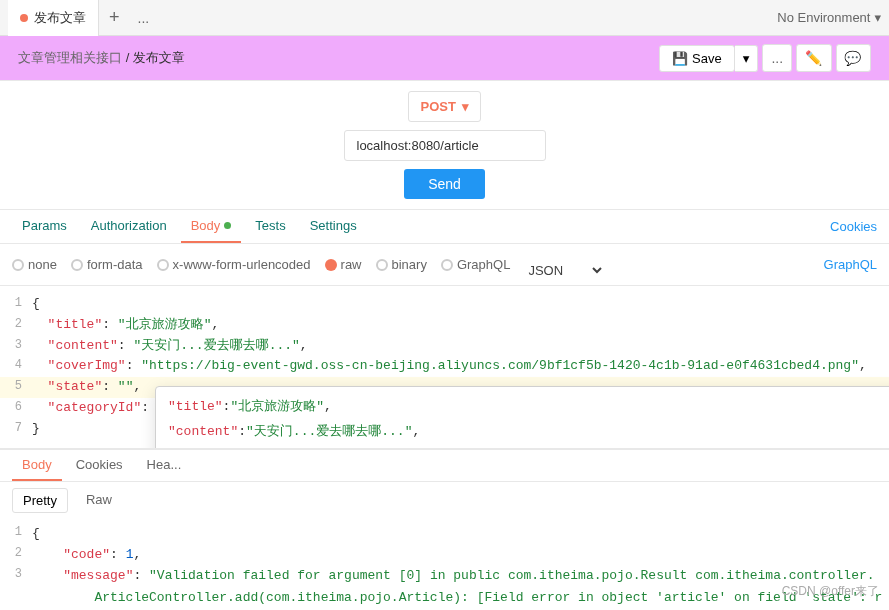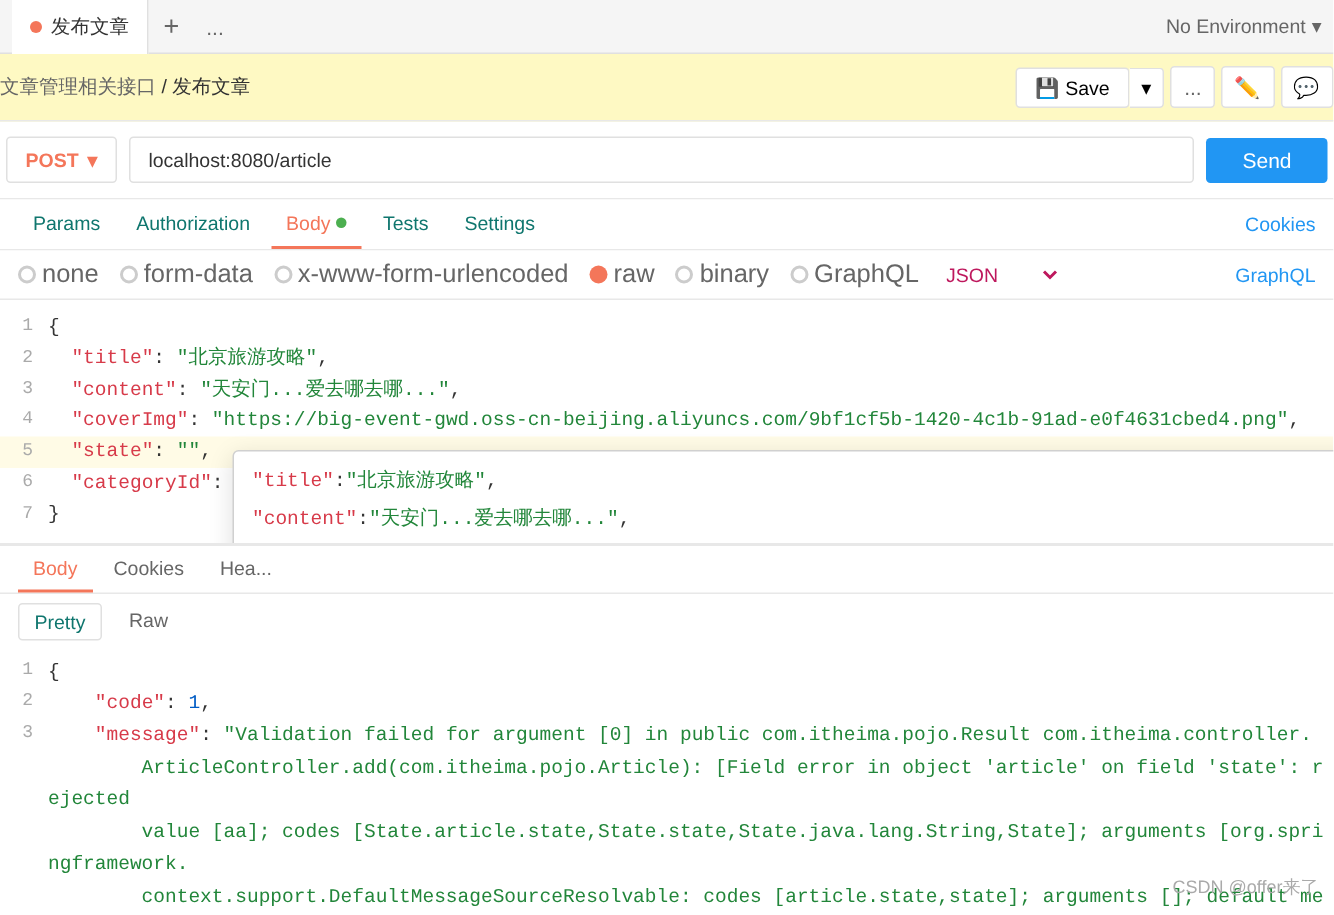--- a/index.html
+++ b/index.html
@@ -15,37 +15,37 @@
       font-size: 13px; cursor: pointer; border-right: 1px solid #e0e0e0; color: #333;
     }
     .tab-item.active { background: #fff; }
     .tab-dot { width: 8px; height: 8px; border-radius: 50%; background: #f4765a; }
     .tab-add { padding: 0 10px; font-size: 18px; color: #666; cursor: pointer; }
     .tab-more { padding: 0 8px; color: #666; cursor: pointer; font-size: 14px; }
     .tab-env { margin-left: auto; display: flex; align-items: center; gap: 4px; font-size: 13px; color: #666; }
 
     
     .request-bar {
-      display: flex; align-items: center; padding: 8px 0; border-bottom: 1px solid #e8e8e8;
-      background: #fef9c3;
+      display: flex; align-items: center; padding: 8px 18px; border-bottom: 1px solid #e8e8e8;
+      background: #f0abfc;
     }
     .breadcrumb { font-size: 13px; color: #666; }
     .breadcrumb a { color: #666; text-decoration: none; }
     .breadcrumb span { color: #333; }
     .save-area { margin-left: auto; display: flex; align-items: center; gap: 4px; }
     .save-btn {
       display: flex; align-items: center; gap: 4px; padding: 5px 12px;
       border: 1px solid #e0e0e0; border-radius: 3px; background: #fff; cursor: pointer; font-size: 13px;
     }
     .save-btn-arrow { padding: 5px 8px; border: 1px solid #e0e0e0; border-left: none; border-radius: 0 3px 3px 0; background: #fff; cursor: pointer; }
     .icon-btn { padding: 5px 8px; border: 1px solid #e0e0e0; border-radius: 3px; background: #fff; cursor: pointer; font-size: 14px; color: #666; }
 
     
     .url-bar {
-      display: flex; align-items: center; padding: 10px 4px; border-bottom: 1px solid #e8e8e8; gap: 8px;
+      display: flex; align-items: center; padding: 10px 24px; border-bottom: 1px solid #e8e8e8; gap: 8px; flex-direction: column;
     }
     .method-select {
       display: flex; align-items: center; gap: 6px; padding: 7px 12px;
       border: 1px solid #e0e0e0; border-radius: 3px; background: #fff; cursor: pointer;
       font-size: 13px; font-weight: bold; color: #f4765a;
     }
     .url-input {
       flex: 1; padding: 7px 12px; border: 1px solid #e0e0e0; border-radius: 3px;
       font-size: 13px; outline: none; color: #333;
     }
@@ -65,25 +65,25 @@
     }
     .req-tab.active { color: #f4765a; border-bottom-color: #f4765a; }
     .tab-dot-green { width: 7px; height: 7px; border-radius: 50%; background: #4caf50; }
     .cookies-link { margin-left: auto; color: #2196F3; cursor: pointer; font-size: 13px; }
 
     
     .body-type-row {
       display: flex; align-items: center; padding: 6px 12px; border-bottom: 1px solid #e8e8e8;
       gap: 14px; background: #fff;
     }
-    .radio-item { display: flex; align-items: center; gap: 4px; font-size: 17px; color: #666; cursor: pointer; }
+    .radio-item { display: flex; align-items: center; gap: 4px; font-size: 13px; color: #666; cursor: pointer; }
     .radio-circle { width: 12px; height: 12px; border-radius: 50%; border: 2px solid #ccc; background: #fff; flex-shrink: 0; }
     .radio-dot-orange { width: 12px; height: 12px; border-radius: 50%; background: #f4765a; flex-shrink: 0; }
     .beautify-link { margin-left: auto; color: #2196F3; cursor: pointer; font-size: 13px; }
-    .json-select { border: none; color: #be185d; font-size: 13px; cursor: pointer; background: transparent; }
+    .json-select { border: none; color: #404040; font-size: 13px; cursor: pointer; background: transparent; margin-top: 12px; }
 
     
     .code-editor {
       background: #fff; padding: 8px 0; font-family: 'Courier New', Courier, monospace; font-size: 13px;
       line-height: 1.6; position: relative; overflow: hidden;
     }
     .code-line { display: flex; min-height: 20px; }
     .line-num { width: 32px; text-align: right; padding-right: 10px; color: #aaa; font-size: 12px; flex-shrink: 0; user-select: none; }
     .line-content { flex: 1; white-space: pre; color: #333; }
     .str-val { color: #22863a; }
@@ -101,21 +101,21 @@
     .popup-str-key { color: #d73a49; }
     .popup-str-val { color: #22863a; }
 
     
     .lower-section { background: #fff; border-top: 2px solid #e8e8e8; }
     .lower-tabs { display: flex; align-items: center; padding: 0 12px; border-bottom: 1px solid #e8e8e8; gap: 4px; }
     .lower-tab { padding: 7px 10px; font-size: 13px; color: #666; cursor: pointer; border-bottom: 2px solid transparent; }
     .lower-tab.active { color: #f4765a; border-bottom-color: #f4765a; }
     .lower-tabs-sub { display: flex; padding: 6px 12px; gap: 8px; }
     .lower-tab-sub { padding: 4px 10px; font-size: 13px; color: #666; cursor: pointer; border-radius: 3px; }
-    .lower-tab-sub.active { background: #fff; color: #0f766e; border: 1px solid #e0e0e0; }
+    .lower-tab-sub.active { background: #fff; color: #000000; border: 1px solid #e0e0e0; }
 
     
     .response-body { padding: 4px 0; font-family: 'Courier New', Courier, monospace; font-size: 13px; line-height: 1.65; }
     .resp-line { display: flex; }
     .resp-num { width: 32px; text-align: right; padding-right: 10px; color: #aaa; font-size: 12px; flex-shrink: 0; }
     .resp-content { flex: 1; white-space: pre-wrap; word-break: break-all; }
 
     .watermark { position: fixed; bottom: 10px; right: 10px; font-size: 12px; color: #aaa; }
 
     .main-content { position: relative; }

